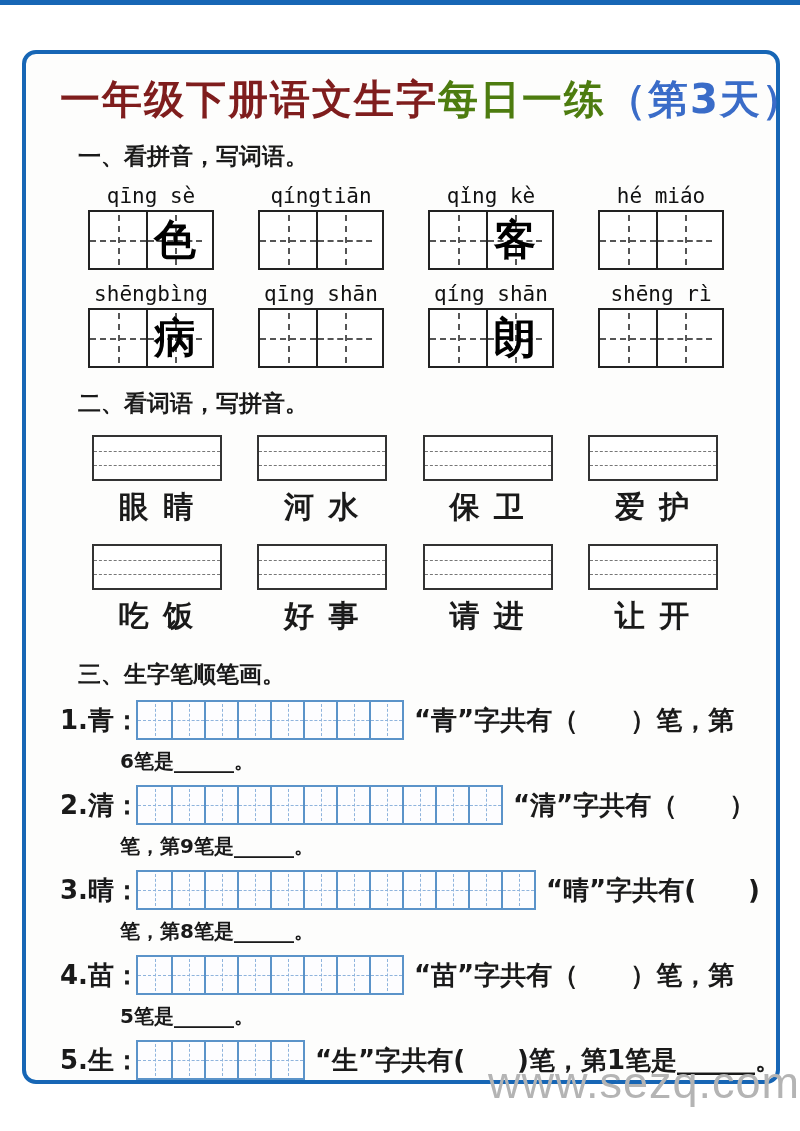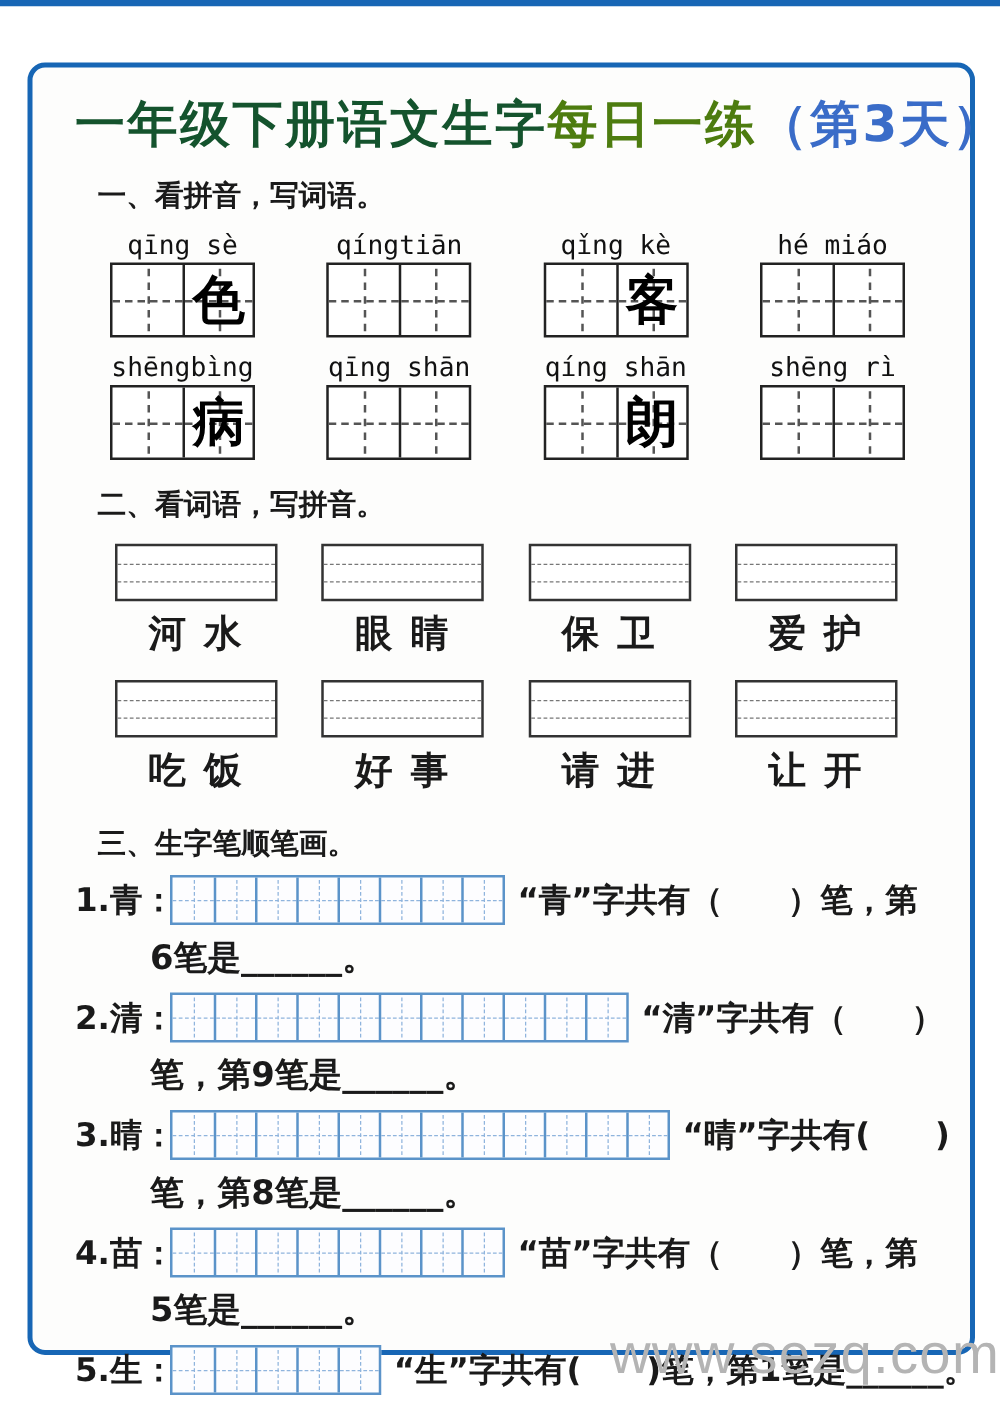--- a/index.html
+++ b/index.html
@@ -9,31 +9,31 @@
     font-family:"DejaVu Sans", sans-serif; color:#1a1a1a; overflow:hidden;
   }
   .top-strip { position:absolute; top:0; left:0; width:800px; height:5px; background:#1766b5; }
   .frame {
     position:absolute; left:22px; top:50px; width:758px; height:1034px;
     border:4px solid #1766b5; border-radius:14px; background:#fdfdfc;
     padding:10px 34px 0 34px;
   }
   
   .title { text-align:center; font-size:40px; font-weight:bold; letter-spacing:2px; margin-top:8px; white-space:nowrap; }
-  .title .t-black { color:#14532d; }
+  .title .t-black { color:#7f1d1d; }
   .title .t-red { color:#4d7c0f; }
   .title .t-blue { color:#3a6cc8; }
   
   .sec-heading { font-size:23px; font-weight:bold; margin-left:18px; }
   #s1-heading { margin-top:14px; }
   #s2-heading { margin-top:20px; }
   #s3-heading { margin-top:22px; }
   
   .s1-row { display:flex; justify-content:space-between; margin:12px 18px 0 28px; }
-  .word-block { width:116px; }
+  .word-block { width:126px; }
   .pinyin { font-family:"DejaVu Sans Mono", monospace; font-size:21px; text-align:center; white-space:nowrap; color:#111; margin-bottom:2px; }
   .zi-box { display:flex; border:2.5px solid #222; background:#fff; height:60px; }
   .zi-cell { position:relative; width:56px; height:100%; }
   .zi-cell + .zi-cell { border-left:2.5px solid #222; }
   .zi-cell .vline { position:absolute; left:50%; top:3px; bottom:3px; border-left:2px dashed #555; }
   .zi-cell .hline { position:absolute; top:50%; left:0; right:0; border-top:2px dashed #555; }
   .zi-char { position:absolute; left:0; top:0; width:100%; height:100%; display:flex; align-items:center; justify-content:center;
              font-size:42px; font-weight:bold; color:#000; }
   
   .s2-row { display:flex; justify-content:space-between; margin:16px 24px 0 32px; }
@@ -45,21 +45,21 @@
   
   .s3-item { margin-top:10px; }
   .s3-line1 { display:flex; align-items:center; margin-top:10px; white-space:nowrap; }
   .s3-label { font-size:26px; font-weight:bold; width:76px; flex:0 0 auto; }
   .stroke-grid { display:flex; border:2px solid #5b93c9; background:#fdfdff; flex:0 0 auto; }
   .stroke-cell { position:relative; width:33px; height:36px; }
   .stroke-cell + .stroke-cell { border-left:2px solid #5b93c9; }
   .stroke-cell .vline { position:absolute; left:50%; top:2px; bottom:2px; border-left:1.5px dashed #8fb4dd; }
   .stroke-cell .hline { position:absolute; top:50%; left:0; right:0; border-top:1.5px dashed #8fb4dd; }
   .s3-after { font-size:26px; font-weight:bold; margin-left:10px; }
-  .s3-line2 { font-size:27px; font-weight:bold; margin:8px 0 0 60px; }
+  .s3-line2 { font-size:20px; font-weight:bold; margin:8px 0 0 60px; }
   
   .watermark { position:absolute; right:0px; bottom:22px; font-size:45px; color:#b4b4b4;
                font-family:"Liberation Sans", sans-serif; letter-spacing:1px; z-index:5; }
 </style>
 </head>
 <body>
 
 <div class="top-strip"></div>
 
 <div class="frame">
@@ -185,28 +185,28 @@
     </div>
 
   <div class="sec-heading" id="s2-heading">二、看词语，写拼音。</div>
   <div id="s2-rows">
       <div class="s2-row">
         <div class="py-block">
           <div class="py-box">
             <div class="rule1"></div>
             <div class="rule2"></div>
           </div>
+          <div class="s2-word">眼 睛</div>
+        </div>
+        <div class="py-block">
+          <div class="py-box">
+            <div class="rule1"></div>
+            <div class="rule2"></div>
+          </div>
           <div class="s2-word">河 水</div>
-        </div>
-        <div class="py-block">
-          <div class="py-box">
-            <div class="rule1"></div>
-            <div class="rule2"></div>
-          </div>
-          <div class="s2-word">眼 睛</div>
         </div>
         <div class="py-block">
           <div class="py-box">
             <div class="rule1"></div>
             <div class="rule2"></div>
           </div>
           <div class="s2-word">保 卫</div>
         </div>
         <div class="py-block">
           <div class="py-box">

